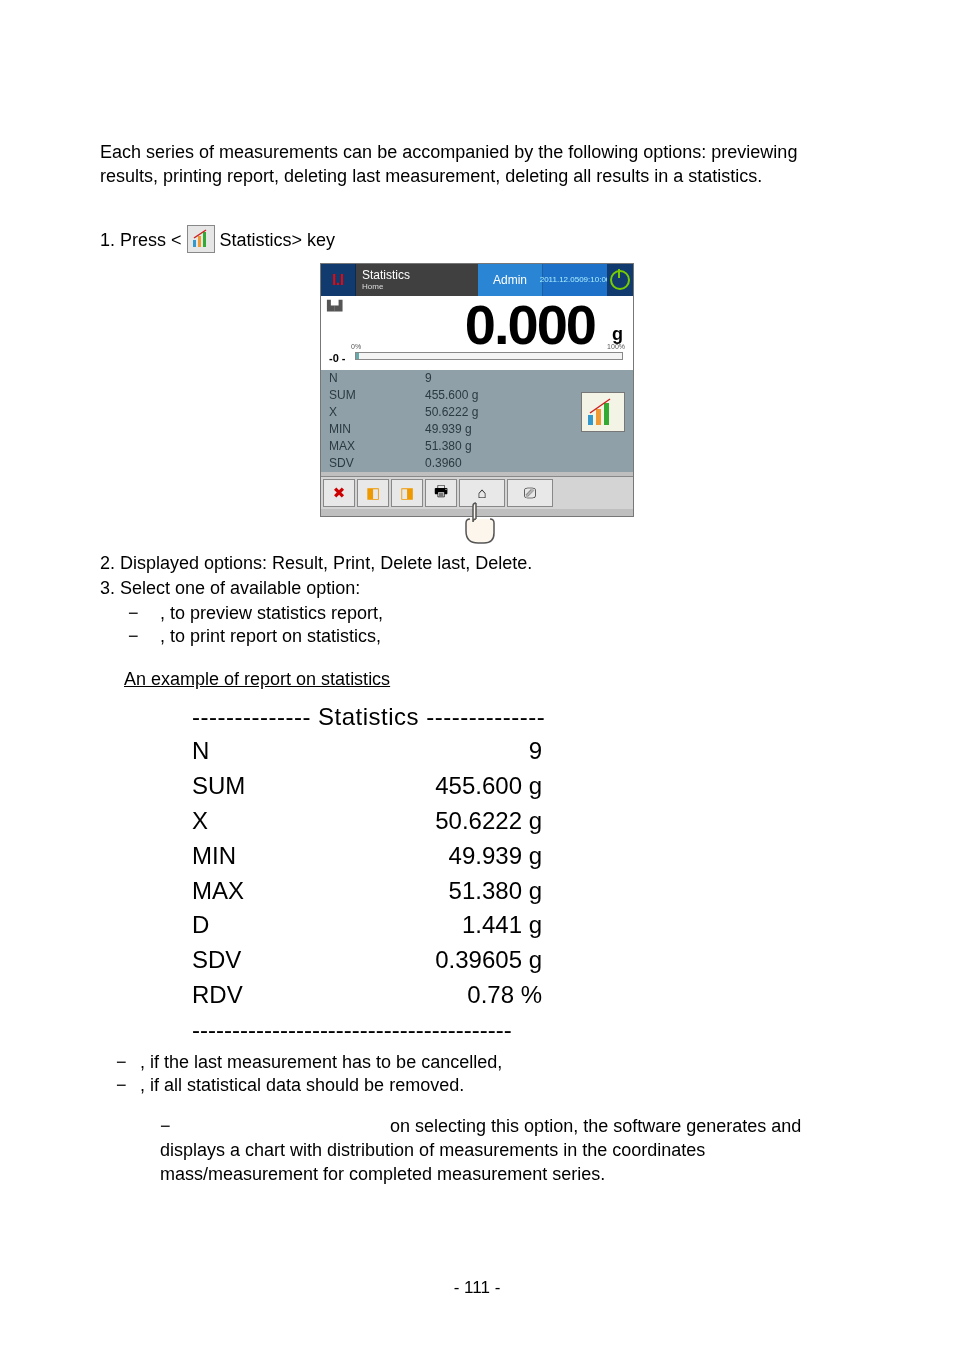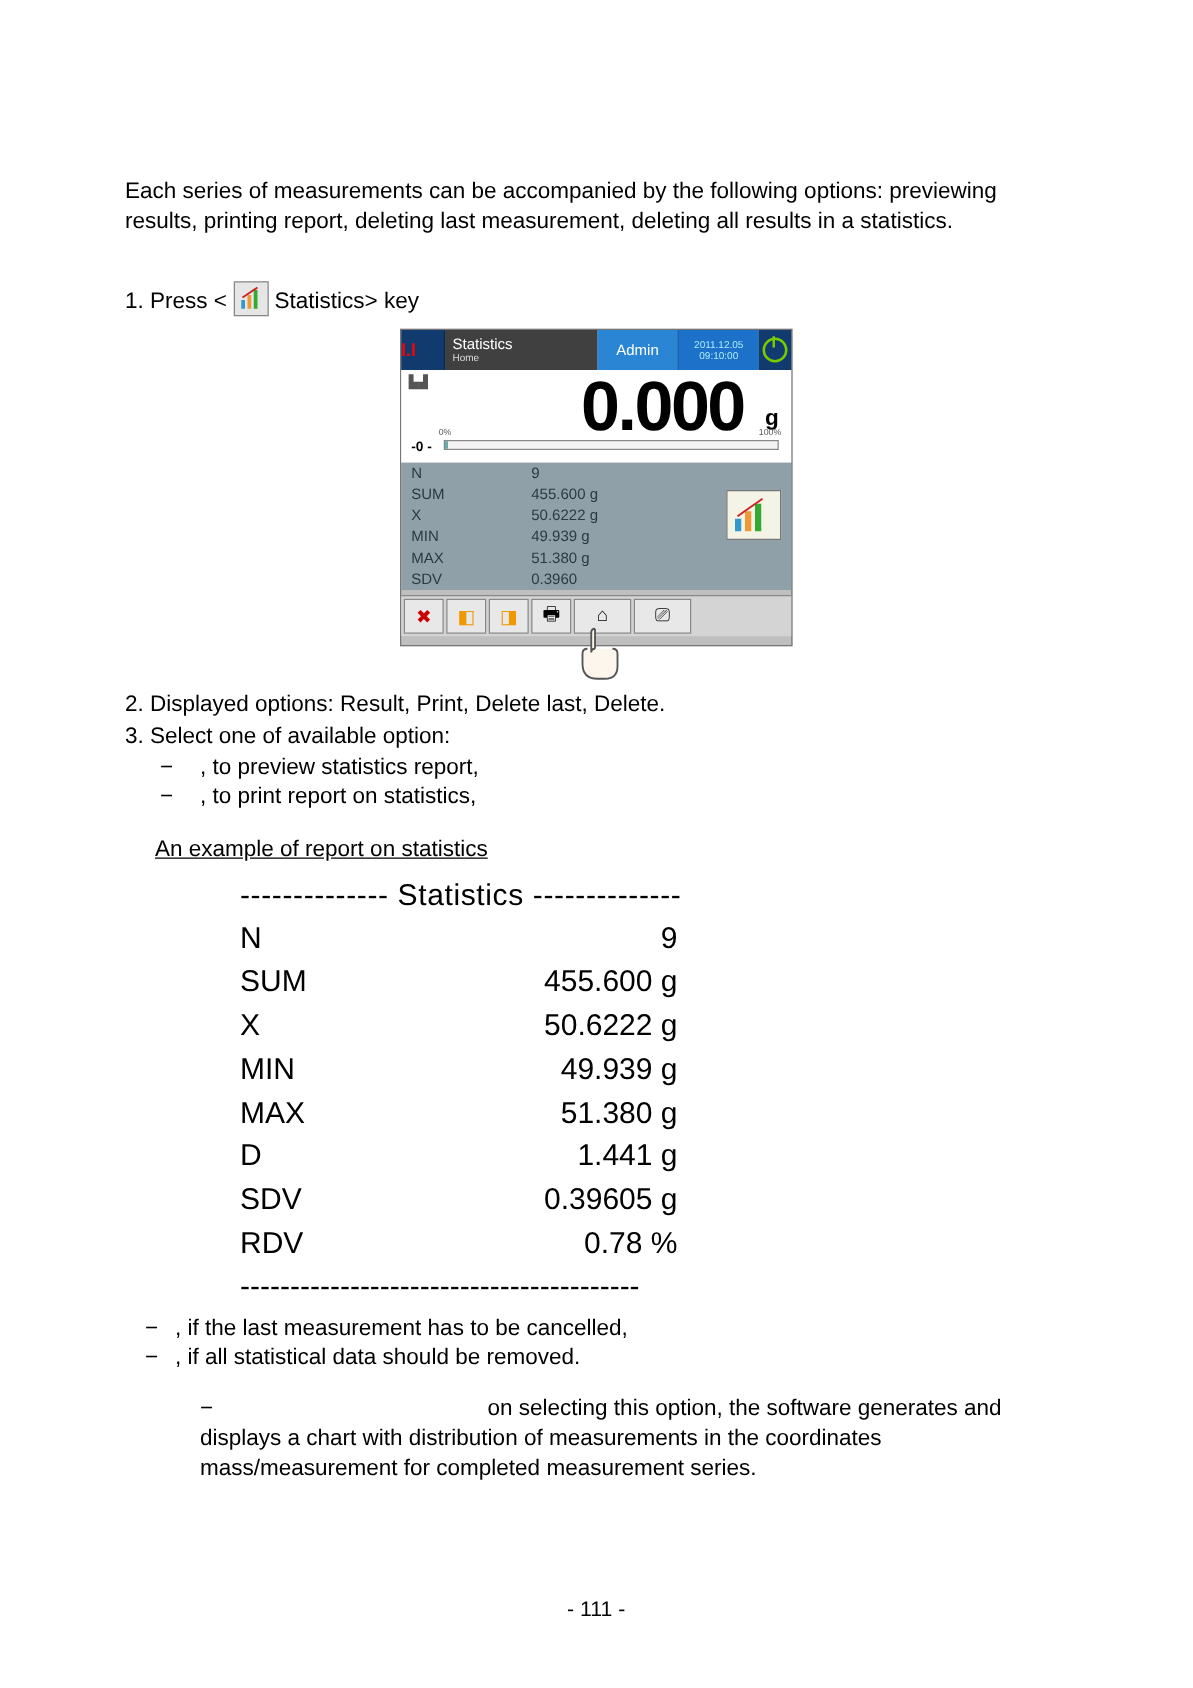--- a/index.html
+++ b/index.html
@@ -9,27 +9,27 @@
 
   
   .key-icon{display:inline-block;width:26px;height:26px;border:1px solid #888;background:#e6e6e6;vertical-align:-6px;position:relative}
   .key-icon svg{width:26px;height:26px}
 
   .step-line{margin:36px 0 10px 0}
 
   
   .device{width:312px;height:252px;margin:6px auto 0 auto;border:1px solid #777;background:#bfbfbf;font-family:Arial,sans-serif}
   .dv-top{height:32px;display:flex;align-items:stretch}
-  .dv-logo{width:34px;background:#113b6f;display:flex;align-items:center;border-right:1px solid #0a2a52}
+  .dv-logo{width:34px;background:#113b6f;display:flex;align-items:center;justify-content:center;border-right:1px solid #0a2a52}
   .dv-logo span{color:#f00;font-weight:bold;font-size:14px}
   .dv-titlewrap{width:116px;background:#404040;color:#fff;display:flex;flex-direction:column;justify-content:center;padding-left:6px}
   .dv-title{font-size:12px}
   .dv-home{font-size:8px;opacity:.8}
   .dv-admin{flex:1;background:#2a86d4;color:#fff;display:flex;align-items:center;justify-content:center;font-size:12px}
-  .dv-date{width:64px;background:#1e71c8;color:#aef;display:flex;flex-direction:column;align-items:center;justify-content:center;font-size:8px;border-left:1px solid #1860a8}
+  .dv-date{width:64px;background:#1e71c8;color:#aef;display:flex;flex-direction:row;align-items:center;justify-content:center;font-size:8px;border-left:1px solid #1860a8}
   .dv-pow{width:26px;background:#113b6f;display:flex;align-items:center;justify-content:center}
   .dv-pow span{width:16px;height:16px;border:2px solid #7c0;border-radius:50%;display:inline-block;position:relative}
   .dv-pow span::after{content:"";position:absolute;left:6px;top:-3px;width:2px;height:9px;background:#7c0}
   .dv-reading{height:74px;background:#fff;position:relative}
   .dv-val{position:absolute;right:38px;top:-4px;font-size:56px;font-weight:900;font-family:Arial,sans-serif;letter-spacing:-2px}
   .dv-unit{position:absolute;right:10px;top:28px;font-size:18px;font-weight:bold}
   .dv-zero{position:absolute;left:8px;bottom:6px;font-size:11px;font-weight:bold}
   .dv-barwrap{position:absolute;left:34px;right:10px;bottom:10px;height:8px}
   .dv-bar{height:6px;border:1px solid #888;background:linear-gradient(to right,#6aa 0%,#6aa 1%,#f4f4f4 1%)}
   .dv-0p{position:absolute;left:-4px;top:-9px;font-size:7px;color:#555}

